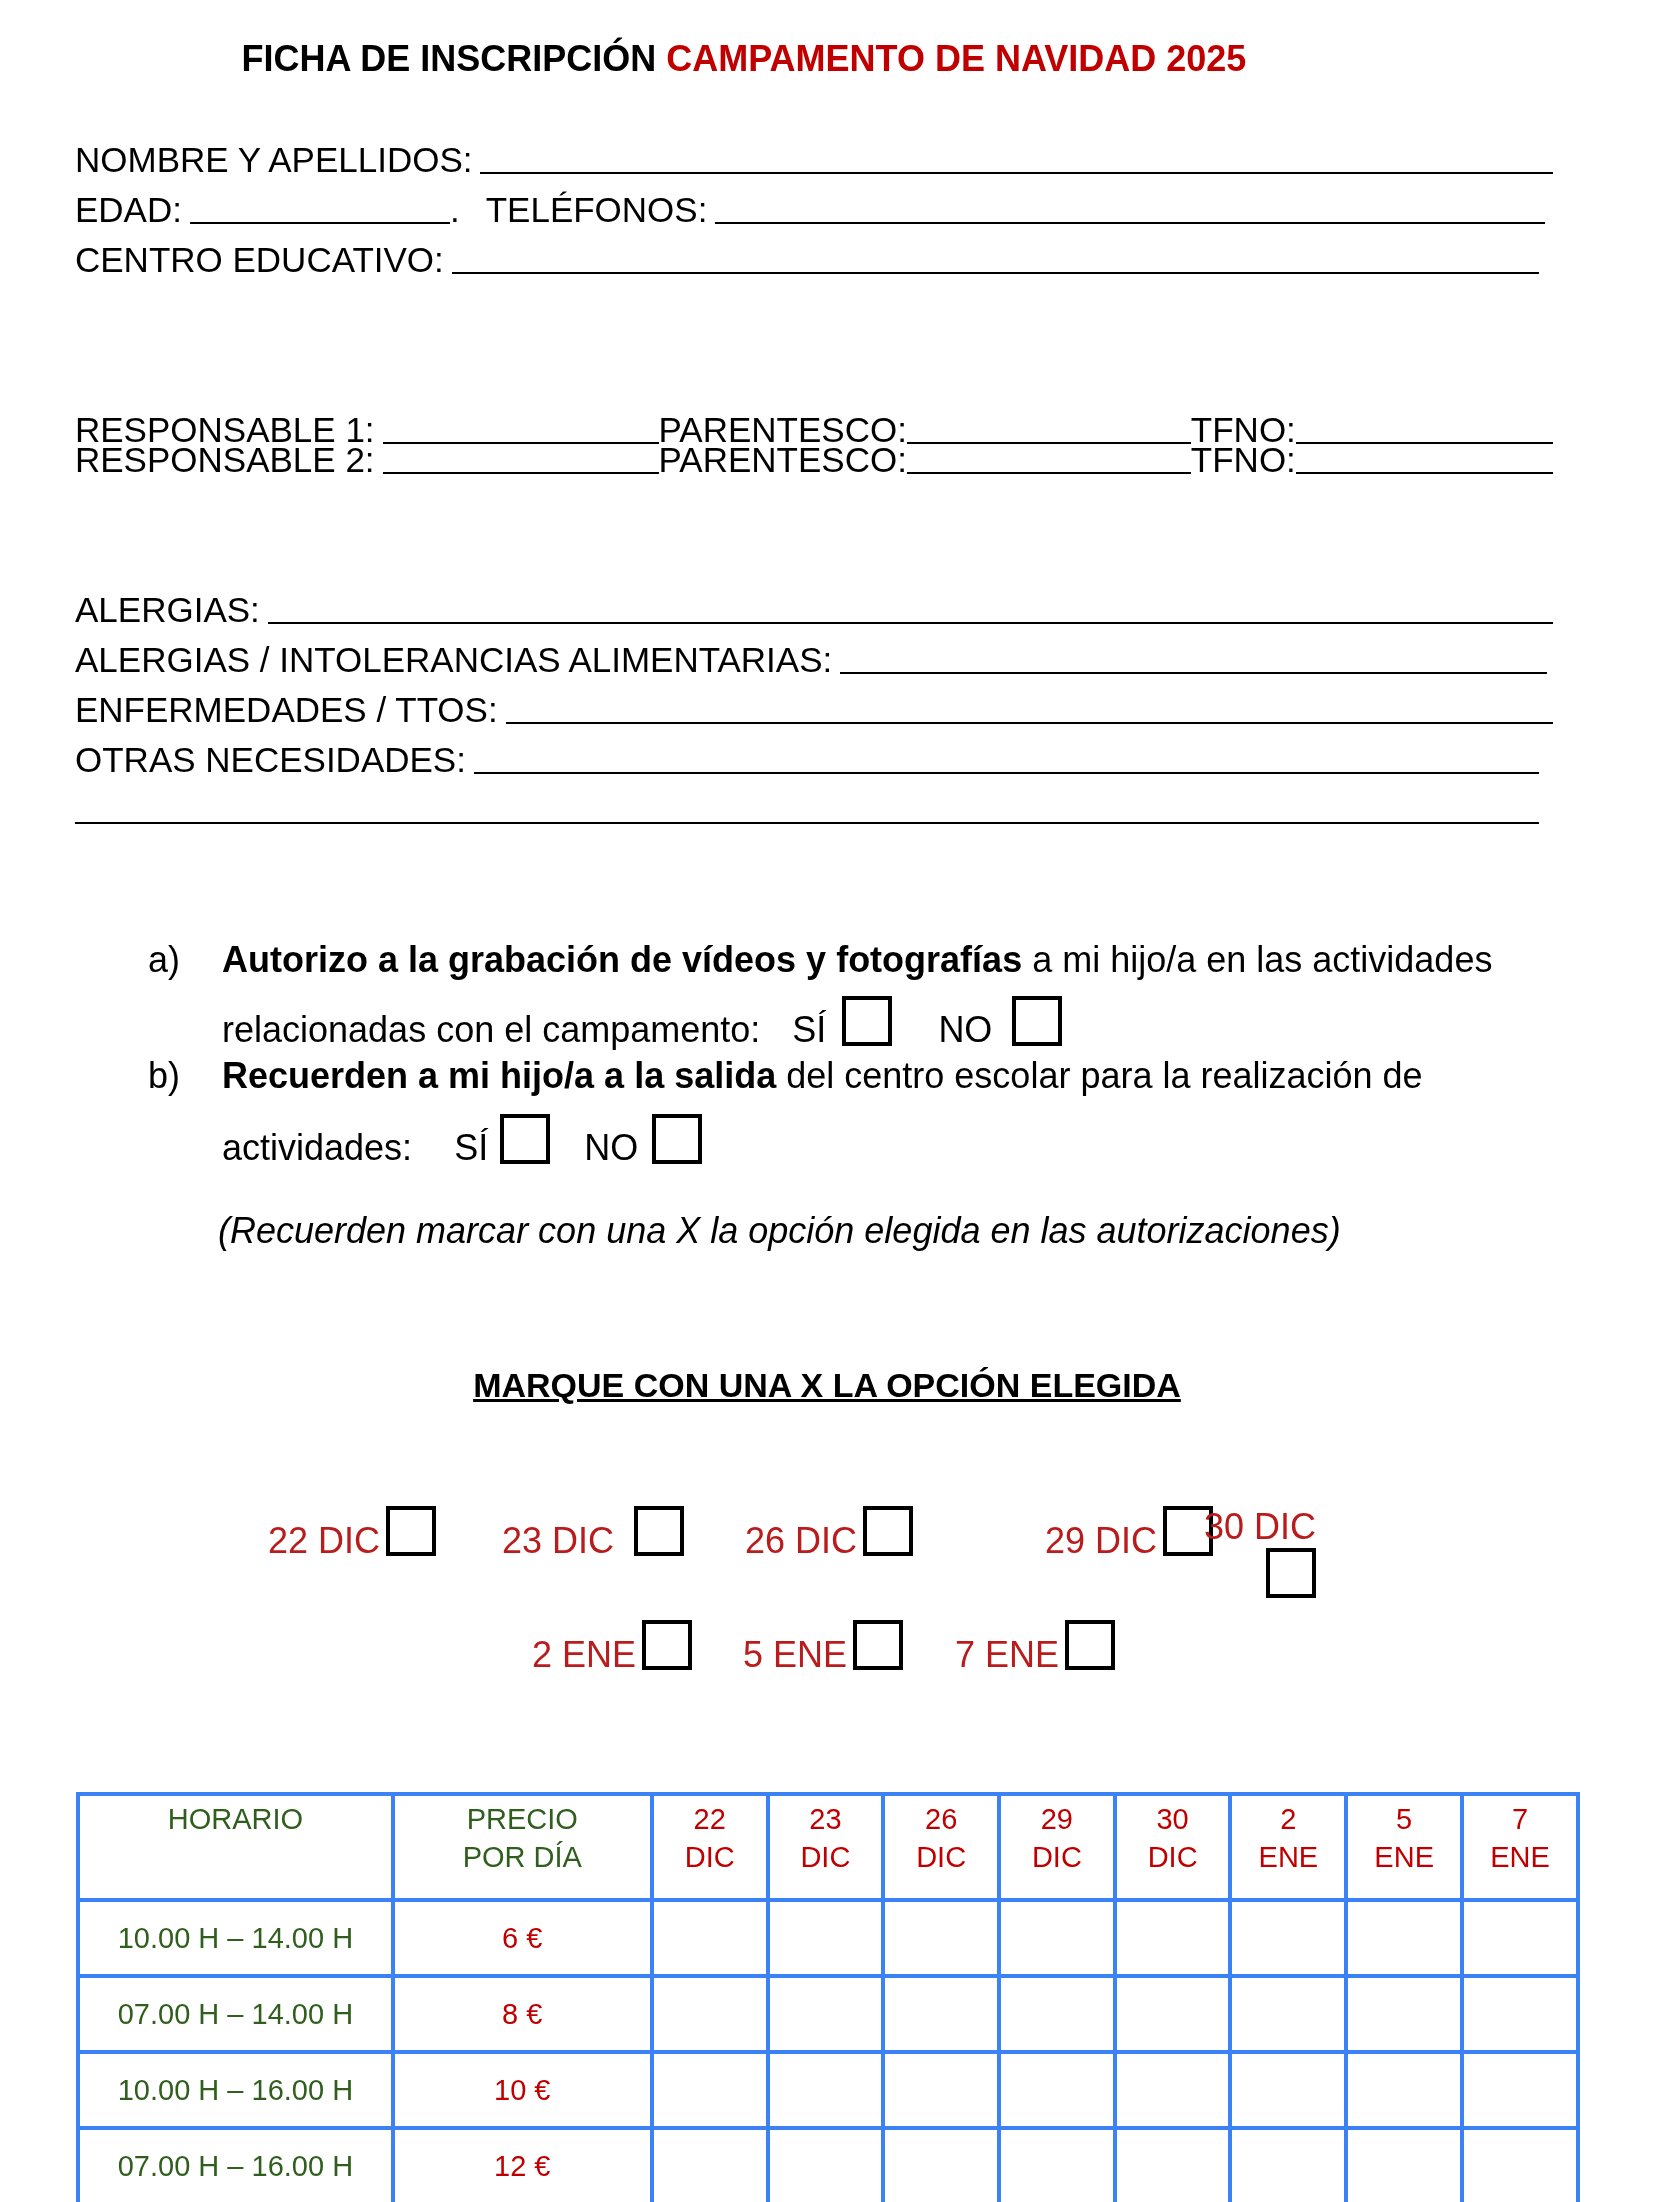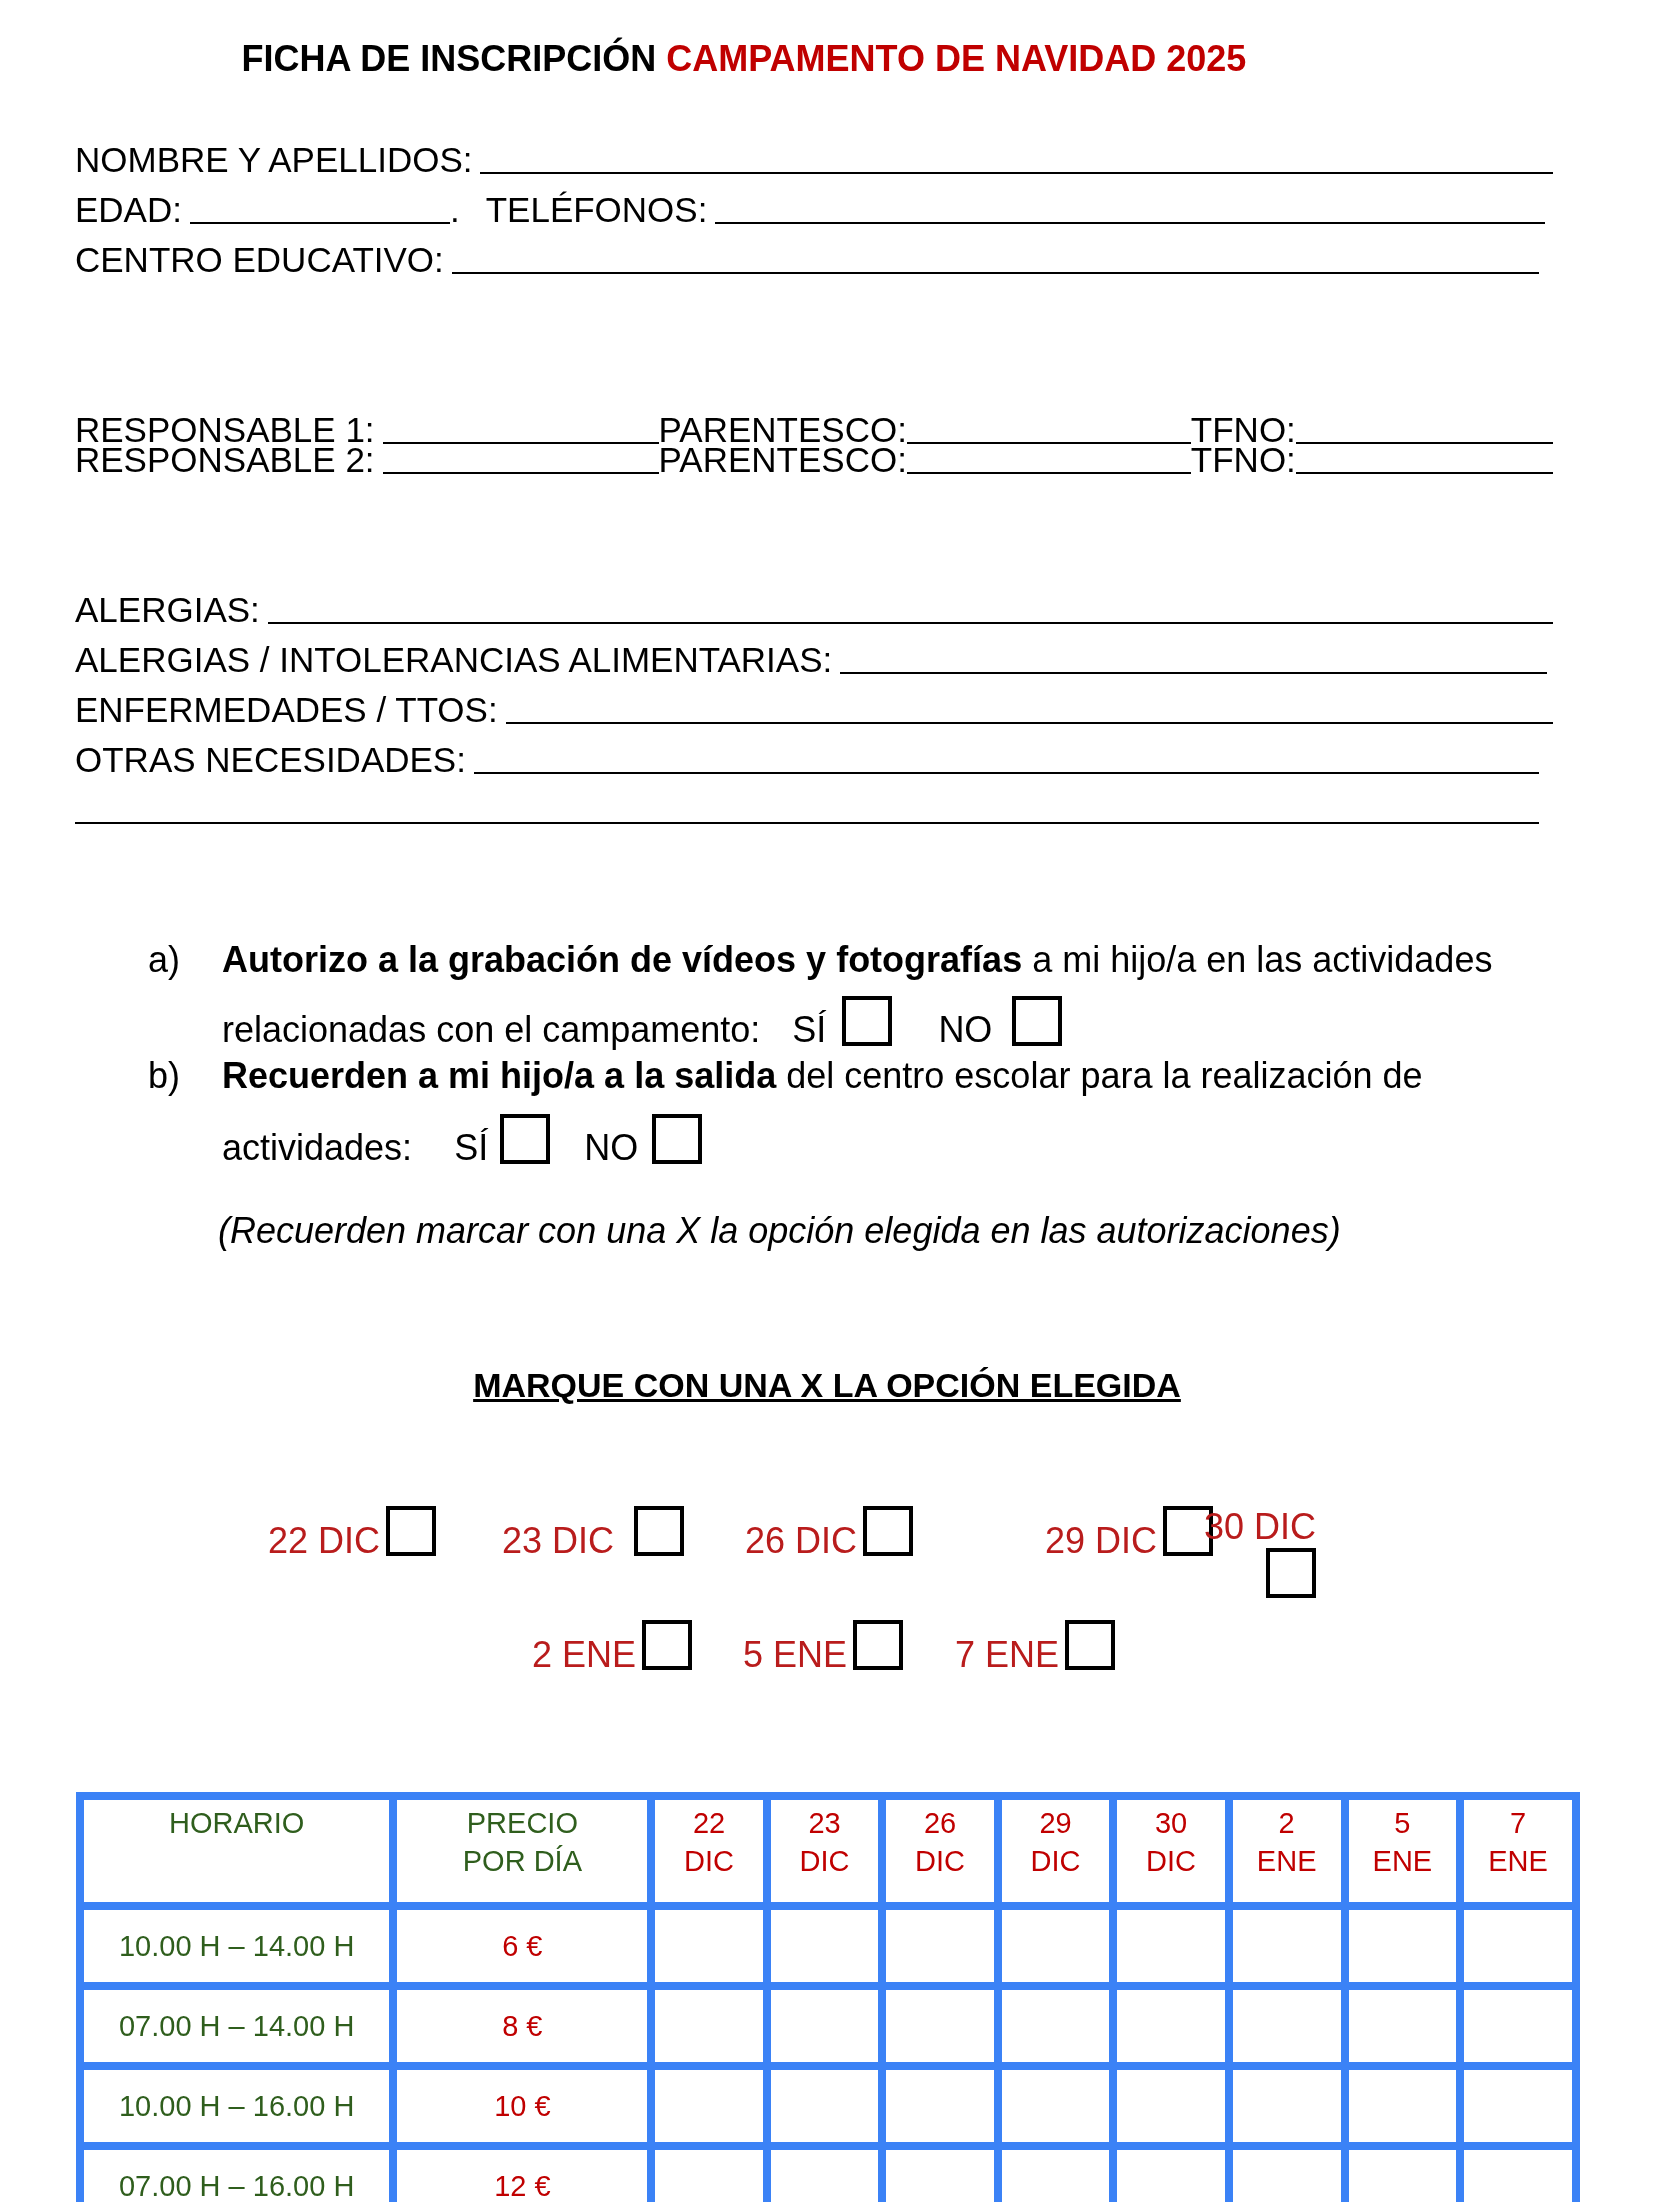--- a/index.html
+++ b/index.html
@@ -14,21 +14,21 @@
   .blank.tight { margin-left: 0; }
   .auth { left: 148px; font-size: 36px; line-height: 60px; }
   .auth .marker { position: absolute; left: 0; }
   .auth .text { position: absolute; left: 74px; white-space: nowrap; }
   .cb { display: inline-block; width: 50px; height: 50px; border: 4px solid #000; box-sizing: border-box; vertical-align: -4px; }
   .note { top: 1210px; left: 218px; font-size: 36px; font-style: italic; white-space: nowrap; }
   .heading { top: 1366px; left: 0; width: 1654px; text-align: center; font-size: 34px; font-weight: bold; text-decoration: underline; }
   .date-item { position: absolute; font-size: 36px; color: #b91c1c; white-space: nowrap; display: flex; align-items: flex-end; }
   .date-item .cb { margin-left: 6px; margin-bottom: 6px; }
   table.sched { position: absolute; left: 76px; top: 1792px; width: 1504px; border-collapse: collapse; font-size: 29px; }
-  table.sched td, table.sched th { border: 8px solid #3b82f6; text-align: center; font-weight: normal; padding: 16px; }
+  table.sched td, table.sched th { border: 4px solid #3b82f6; text-align: center; font-weight: normal; padding: 16px; }
   table.sched thead th { height: 82px; vertical-align: top; line-height: 38px; padding-top: 4px; }
   table.sched tbody td { height: 40px; }
   .price { color: #c00000; font-weight: bold; }
 </style>
 </head>
 <body>
 
 <div class="abs title">
   <span>FICHA DE INSCRIPCIÓN</span>
   <span class="red">CAMPAMENTO DE NAVIDAD 2025</span>

